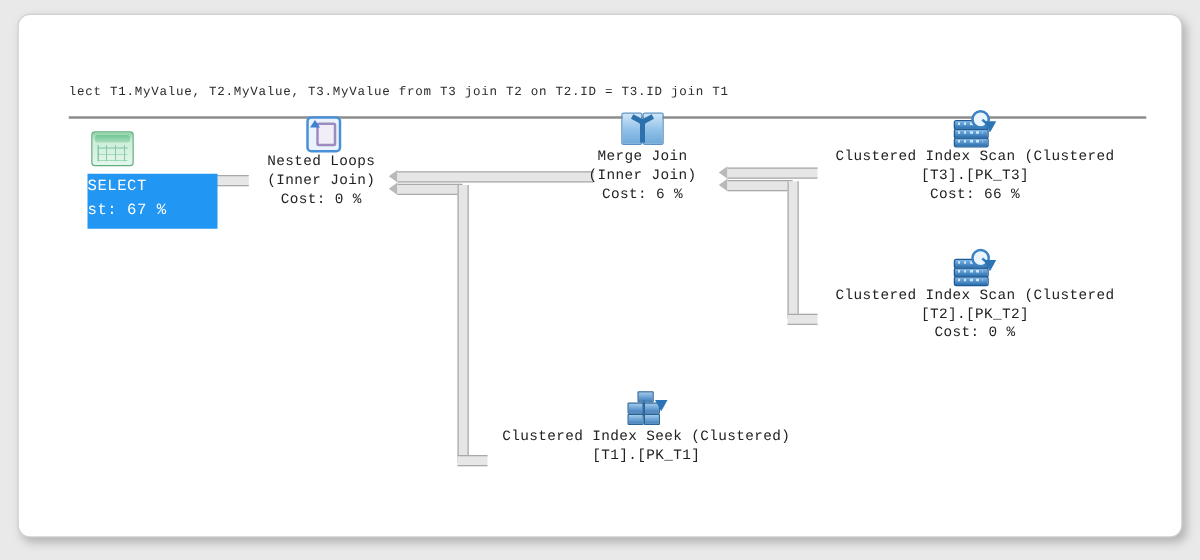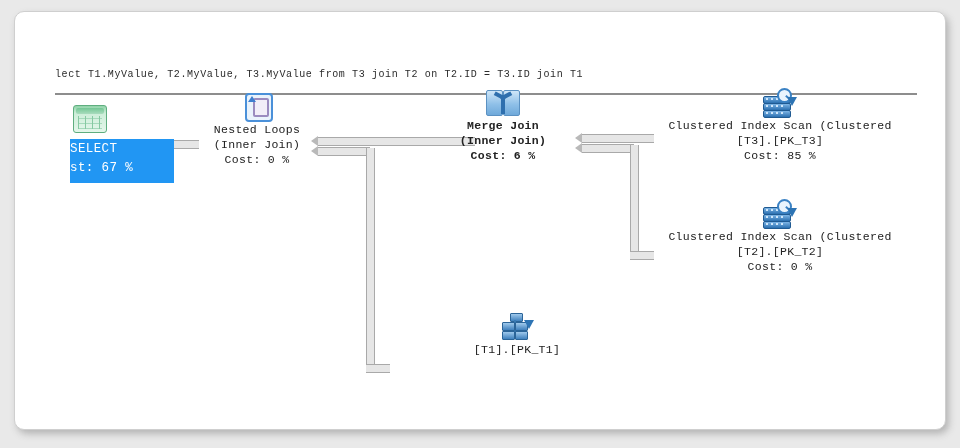--- a/index.html
+++ b/index.html
@@ -221,21 +221,21 @@
           <div class="inner"></div>
           <div class="arr"></div>
       </div>
       <div class="caption">
         <span class="ln">Nested Loops</span>
         <span class="ln">(Inner Join)</span>
         <span class="ln">Cost: 0 %</span>
       </div>
     </div>
 
-    <div class="node" style="left:423px;top:78px;width:130px;font-weight:bold;">
+    <div class="node" style="left:434px;top:78px;width:130px;">
       <div class="icon ico-merge">
         <div class="pane pl"></div>
           <div class="pane pr"></div>
         <div class="v1"></div>
           <div class="v2"></div>
           <div class="stem"></div>
       </div>
       <div class="caption">
         <span class="ln">Merge Join</span>
         <span class="ln">(Inner Join)</span>
@@ -251,21 +251,21 @@
           <div class="dots d2"></div>
         <div class="bar b3"></div>
           <div class="dots d3"></div>
         <div class="mag"></div>
           <div class="maghandle"></div>
           <div class="down"></div>
       </div>
       <div class="caption">
         <span class="ln">Clustered Index Scan (Clustered</span>
         <span class="ln">[T3].[PK_T3]</span>
-        <span class="ln">Cost: 85 %</span>
+        <span class="ln">Cost: 66 %</span>
       </div>
     </div>
 
     <div class="node" style="left:627px;top:187px;width:276px;">
       <div class="icon ico-scan">
         <div class="bar b1"></div>
           <div class="dots d1"></div>
         <div class="bar b2"></div>
           <div class="dots d2"></div>
         <div class="bar b3"></div>
@@ -285,18 +285,19 @@
       <div class="icon ico-seek">
         <div class="blk k1"></div>
           <div class="conn"></div>
         <div class="blk k2"></div>
           <div class="blk k3"></div>
         <div class="blk k4"></div>
           <div class="blk k5"></div>
         <div class="down"></div>
       </div>
       <div class="caption">
+        <span class="ln">Clustered Index Seek (Clustered)</span>
         <span class="ln">[T1].[PK_T1]</span>
       </div>
     </div>
 
   </div>
 </div>
 
 </body></html>

